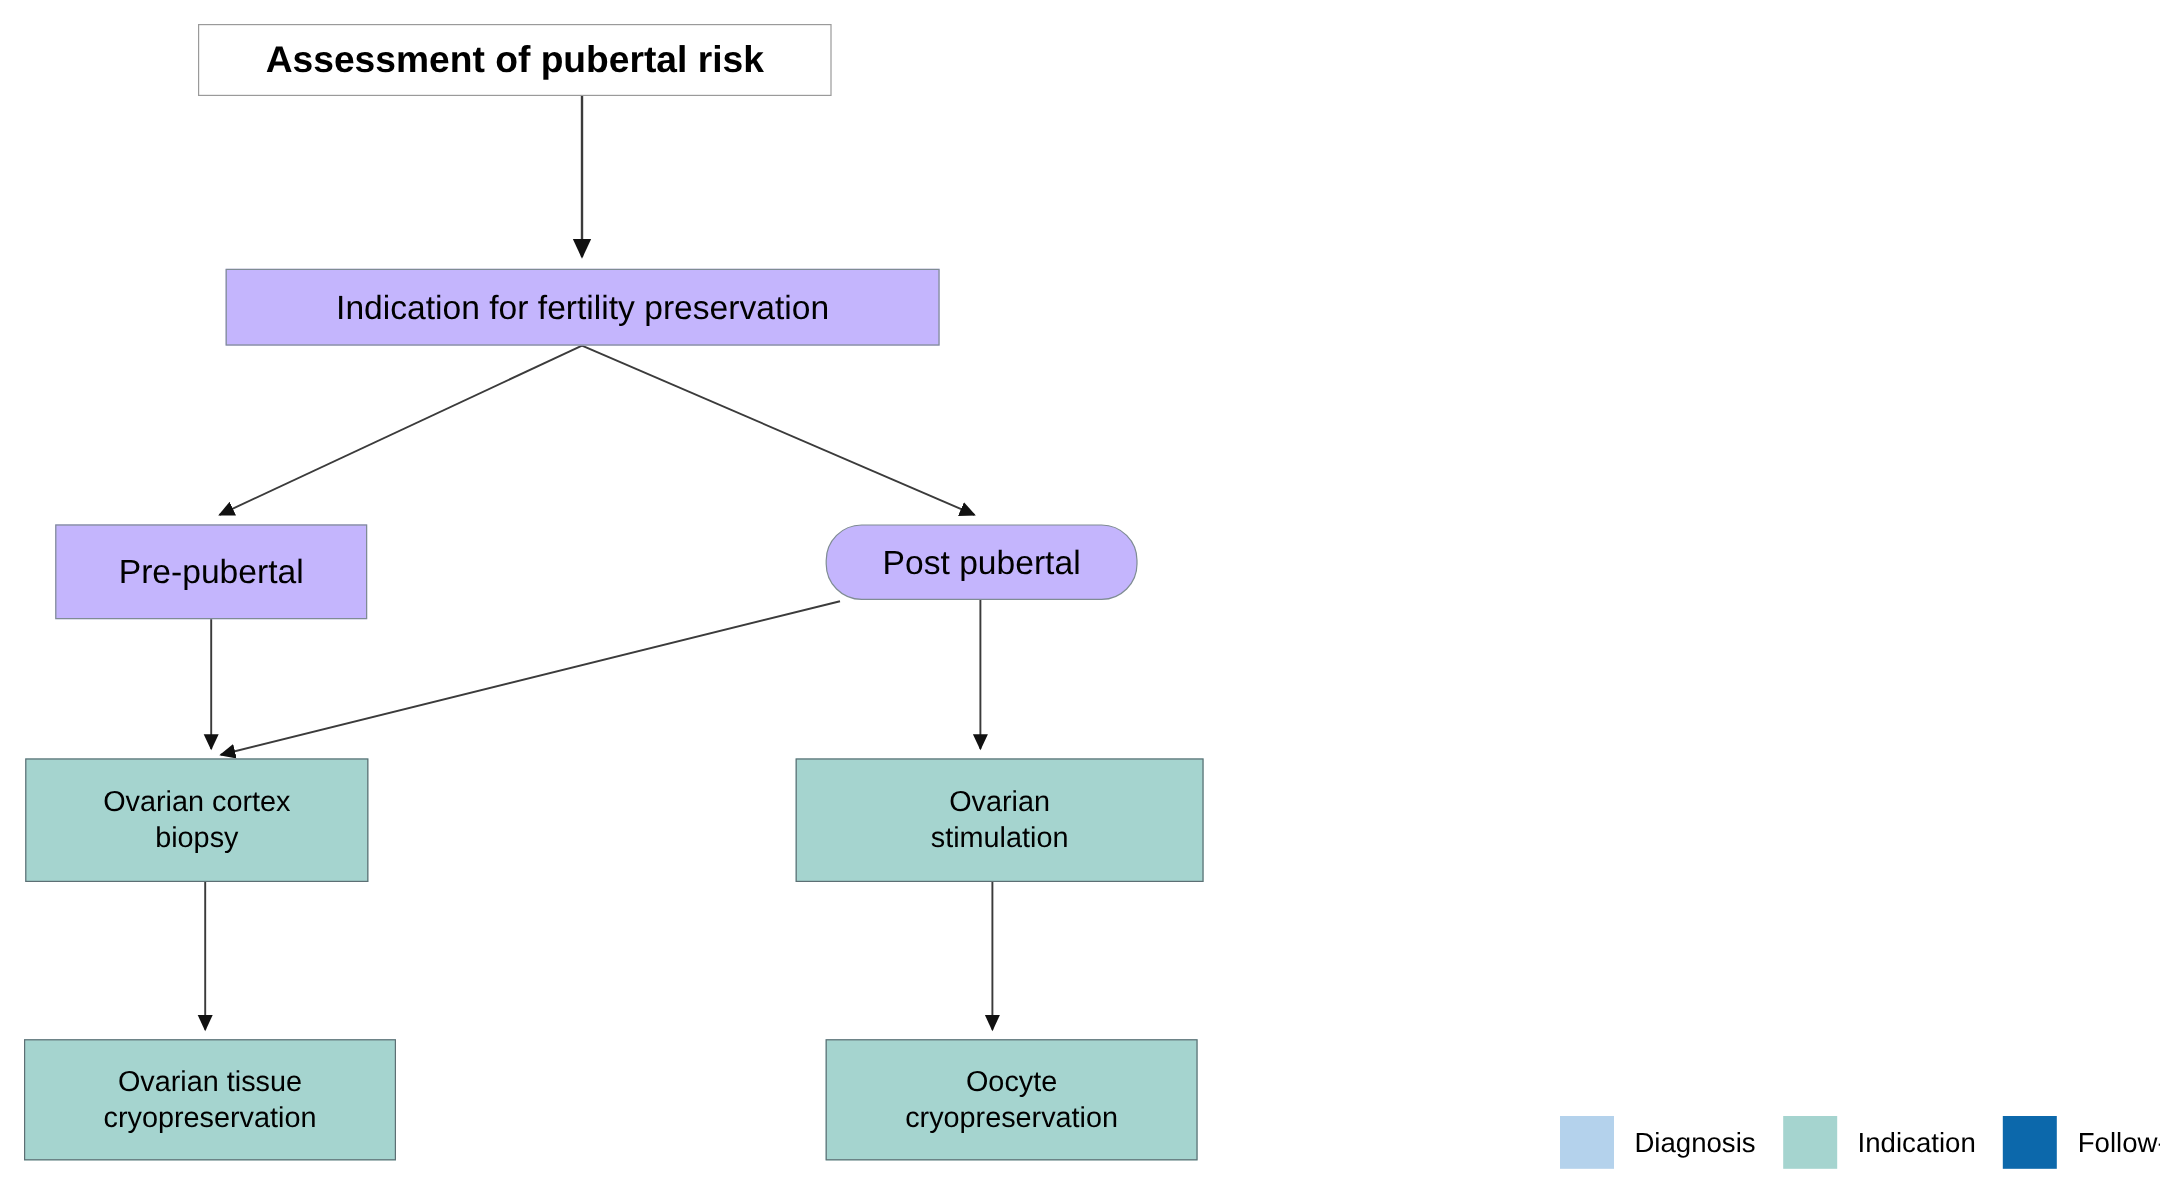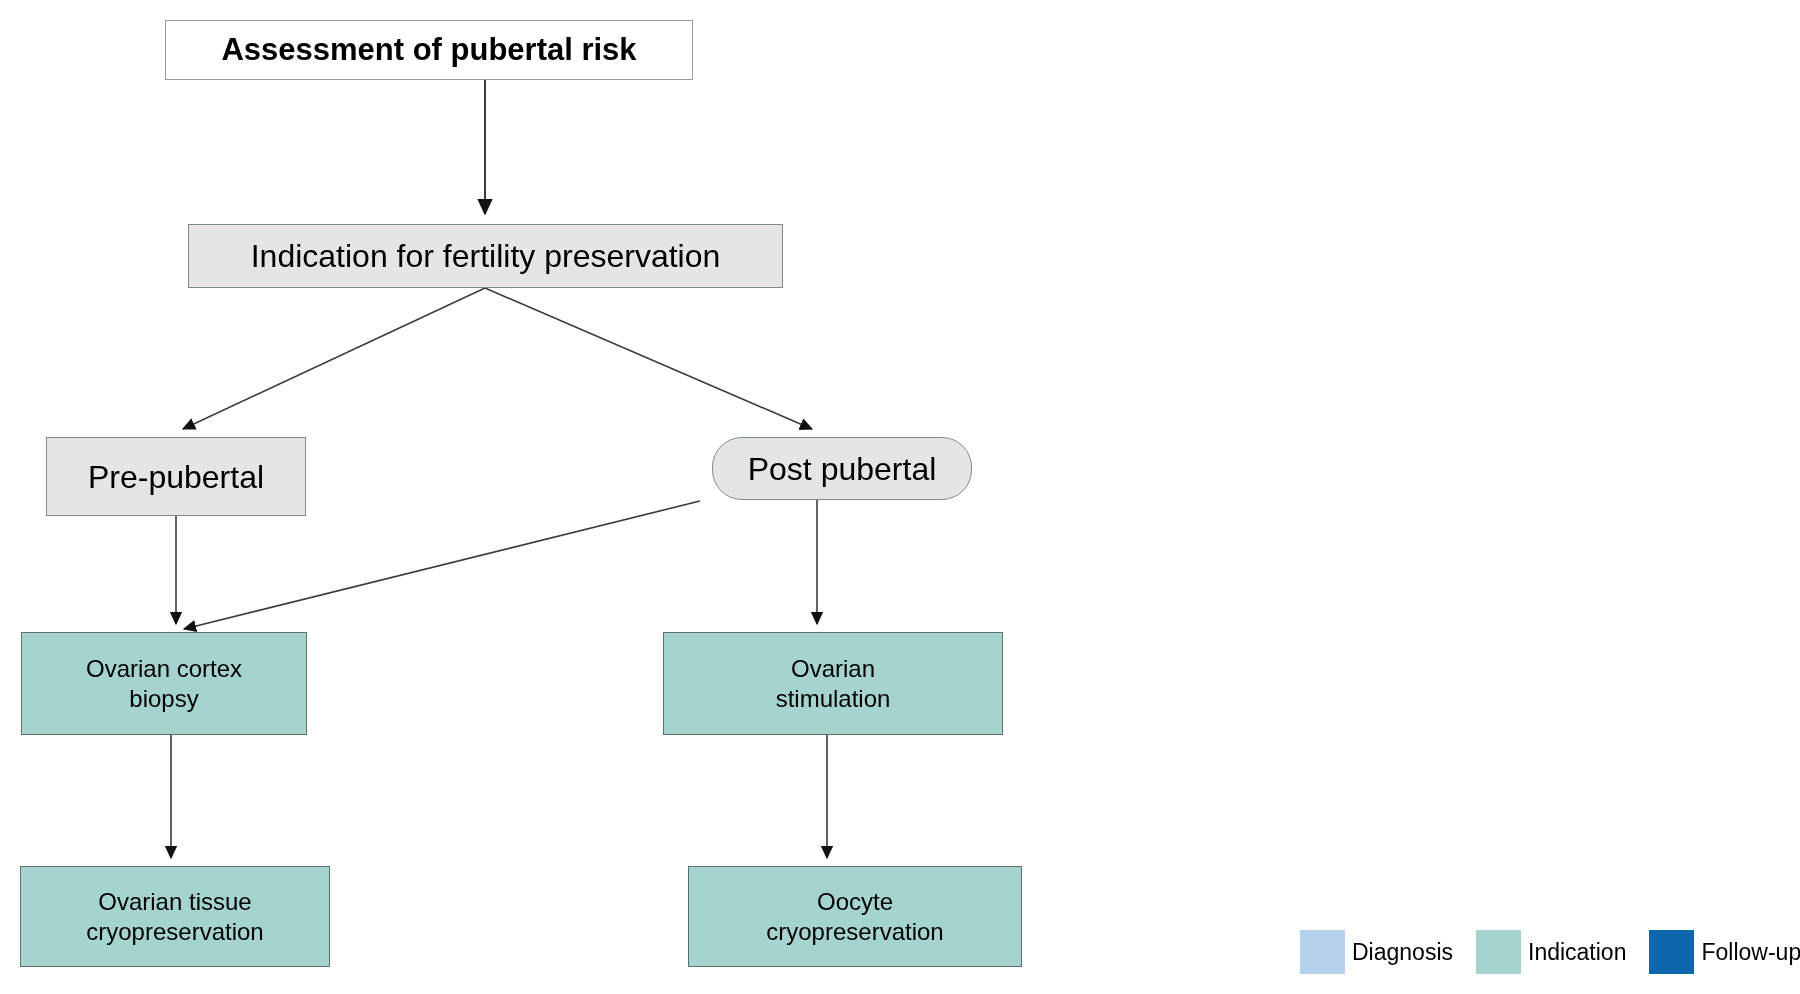--- a/index.html
+++ b/index.html
@@ -37,23 +37,23 @@
     color: #000000;
     white-space: pre-line;
   }
   .node-start {
     background: #ffffff;
     border: 1px solid #9a9a9a;
     font-weight: bold;
     font-size: 31px;
   }
   .node-diagnosis {
-    background: #e5e5e5;
+    background: #c4b5fd;
     border: 1px solid #7f8c93;
-    font-size: 32px;
+    font-size: 28px;
   }
   .node-treatment {
     background: #a5d4cf;
     border: 1px solid #5d6f74;
     font-size: 24px;
   }
   #legend {
     position: absolute;
     left: 1300px;
     top: 924px;
@@ -66,21 +66,21 @@
     align-items: center;
   }
   .legend-swatch {
     width: 45px;
     height: 44px;
     flex: 0 0 auto;
   }
   .legend-label {
     font-size: 23px;
     color: #000000;
-    margin-left: 7px;
+    margin-left: 17px;
     margin-right: 23px;
     white-space: nowrap;
   }
 </style>
 </head>
 <body>
 
 <div id="canvas">
 
   <svg id="edges" viewBox="0 0 1800 994" xmlns="http://www.w3.org/2000/svg">
@@ -122,32 +122,32 @@
       <line x1="827" y1="735" x2="827" y2="858" stroke="#3b3b3b" stroke-width="1.6" marker-end="url(#arrowhead)"></line>
     </g>
   </svg>
 
   <div class="node node-start" style="left: 165px; top: 20px; width: 528px; height: 60px;">Assessment of pubertal risk</div>
 
   <div class="node node-diagnosis" style="left: 188px; top: 224px; width: 595px; height: 64px;">Indication for fertility preservation</div>
 
   <div class="node node-diagnosis" style="left: 46px; top: 437px; width: 260px; height: 79px;">Pre-pubertal</div>
 
-  <div class="node node-diagnosis" style="left: 712px; top: 437px; width: 260px; height: 63px; border-radius: 30px;">Post pubertal</div>
+  <div class="node node-diagnosis" style="left: 688px; top: 437px; width: 260px; height: 63px; border-radius: 30px;">Post pubertal</div>
 
   <div class="node node-treatment" style="left: 21px; top: 632px; width: 286px; height: 103px;">Ovarian cortex
 biopsy</div>
 
   <div class="node node-treatment" style="left: 663px; top: 632px; width: 340px; height: 103px;">Ovarian
 stimulation</div>
 
   <div class="node node-treatment" style="left: 20px; top: 866px; width: 310px; height: 101px; text-align: center;">Ovarian tissue
 cryopreservation</div>
 
-  <div class="node node-treatment" style="left: 688px; top: 866px; width: 334px; height: 101px;">Oocyte
+  <div class="node node-treatment" style="left: 688px; top: 866px; width: 310px; height: 101px;">Oocyte
 cryopreservation</div>
 
   <div id="legend">
     <div class="legend-item">
       <span class="legend-swatch" style="background: rgb(180, 210, 236);"></span>
       <span class="legend-label">Diagnosis</span>
     </div>
     <div class="legend-item">
       <span class="legend-swatch" style="background: rgb(165, 212, 207);"></span>
       <span class="legend-label">Indication</span>

